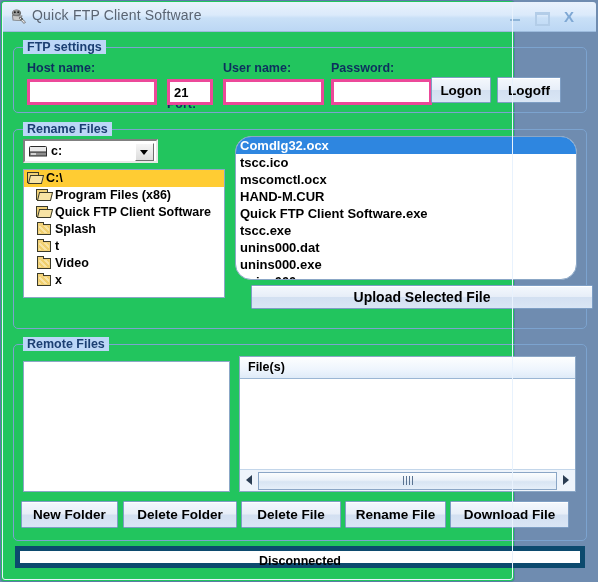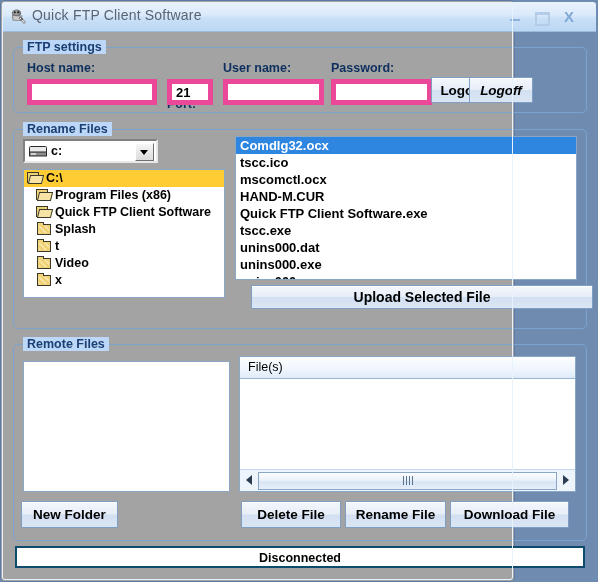--- a/index.html
+++ b/index.html
@@ -7,21 +7,21 @@
     width:598px;height:582px;overflow:hidden;
     font-family:"Liberation Sans", sans-serif;
     background:#6f8cb0;
   }
 
   
   #window{
     position:absolute;left:0;top:0;width:515px;height:582px;
     box-sizing:border-box;
     border:1px solid #5b7ba6;
-    background:#a3a3a3;
+    background:#22c55e;
     border-radius:4px;
   }
   #window::after{
     content:"";position:absolute;left:1px;top:1px;right:1px;bottom:1px;
     border:1px solid #e8f2fd;border-radius:3px;pointer-events:none;
   }
 
   
   #titlebar{
     position:absolute;left:1px;top:1px;width:594px;height:29px;
@@ -58,21 +58,21 @@
   #grp-ftp{left:12px;top:46px;width:574px;height:66px;}
   #grp-local{left:12px;top:128px;width:574px;height:200px;}
   #grp-remote{left:12px;top:343px;width:574px;height:197px;}
 
   
   .flabel{position:absolute;font-size:12.5px;font-weight:bold;color:#0d2f5e;white-space:nowrap;}
 
   
   .tinput{
     position:absolute;box-sizing:border-box;height:26px;
-    background:#ffffff;border:5px solid #ec4899;
+    background:#ffffff;border:3px solid #ec4899;
     font-family:"Liberation Sans", sans-serif;font-size:13px;font-weight:bold;color:#000;
     padding:0 4px;outline:none;
   }
 
   
   .btn{
     position:absolute;box-sizing:border-box;
     background:linear-gradient(to bottom,#f4f8fd 0%,#e7eef8 48%,#d3e0f1 52%,#dae6f5 100%);
     border:1px solid #7e9ec4;
     font-family:"Liberation Sans", sans-serif;
@@ -120,38 +120,38 @@
 
   
   .fld{position:absolute;left:1px;top:2px;width:14px;height:11px;background:#f2d27a;border:1px solid #3a3a2a;box-sizing:border-box;}
   .fld::before{content:"";position:absolute;left:-1px;top:-3px;width:7px;height:3px;background:#f2d27a;border:1px solid #3a3a2a;border-bottom:none;box-sizing:border-box;}
   .fld .inner{position:absolute;left:1px;top:1px;right:1px;bottom:1px;background:repeating-linear-gradient(45deg,#f7e3a4 0 2px,#f0cf6e 2px 4px);}
   
   .fldo{position:absolute;left:0px;top:1px;width:16px;height:12px;}
   .fldo .back{position:absolute;left:0;top:0;width:12px;height:11px;background:#f0d178;border:1px solid #3a3a2a;box-sizing:border-box;}
   .fldo .front{position:absolute;left:2px;top:3px;width:14px;height:9px;background:#f7e3a4;border:1px solid #3a3a2a;box-sizing:border-box;transform:skewX(-14deg);}
 
-  #file-list{left:234px;top:135px;width:342px;height:144px;}
+  #file-list{left:234px;top:135px;width:342px;height:144px;border-radius:16px;}
   .file-row{
     height:17px;line-height:17px;font-size:13px;font-weight:bold;color:#000;
     white-space:nowrap;padding-left:4px;
   }
   .file-row.sel{background:#2e86e0;color:#fff;}
 
   #btn-upload{left:234px;top:284px;width:342px;height:24px;font-size:14px;margin-left:16px;}
 
   
   #remote-folders{left:22px;top:360px;width:207px;height:131px;}
   #remote-files{left:238px;top:355px;width:337px;height:136px;}
   #remote-files-head{
     position:absolute;left:0;top:0;right:0;height:21px;
     background:linear-gradient(to bottom,#fdfefe 0%,#eef5fd 60%,#dfebf8 100%);
     border-bottom:1px solid #9bb6d4;
   }
-  #remote-files-head span{position:absolute;left:8px;top:3px;font-size:12.5px;font-weight:normal;color:#000;}
+  #remote-files-head span{position:absolute;left:8px;top:3px;font-size:12.5px;font-weight:bold;color:#000;}
   #remote-files-body{position:absolute;left:0;top:22px;right:0;bottom:22px;background:#fff;}
 
   #hscroll{
     position:absolute;left:0;right:0;bottom:0;height:21px;
     background:#eef4fb;border-top:1px solid #c3d6ea;
   }
   .sc-arrow{position:absolute;top:0;width:16px;height:20px;}
   #sc-left{left:1px;}
   #sc-right{right:1px;}
   #sc-left .t{position:absolute;left:5px;top:5px;width:0;height:0;border-top:5px solid transparent;border-bottom:5px solid transparent;border-right:6px solid #2b3d52;}
@@ -160,21 +160,21 @@
     position:absolute;left:18px;right:18px;top:2px;height:16px;
     background:linear-gradient(to bottom,#fbfdfe 0%,#eaf1f9 45%,#d8e5f3 55%,#e6eff9 100%);
     border:1px solid #8aa6c6;
   }
   #sc-thumb .grip{position:absolute;left:50%;top:3px;margin-left:-5px;width:10px;height:9px;
     background:repeating-linear-gradient(to right,#5a7391 0 1px,transparent 1px 3px);}
 
   
   #statusbar{
     position:absolute;left:14px;top:545px;width:570px;height:22px;
-    box-sizing:border-box;background:#fff;border:2px solid #0c4a6e;
+    box-sizing:border-box;background:#fff;border:5px solid #0c4a6e;
     font-size:12.5px;font-weight:bold;color:#000;
     text-align:center;line-height:20px;
   }
 </style>
 </head>
 <body>
 
 <div id="window">
 
   <div id="titlebar">
@@ -208,21 +208,21 @@
   <div class="flabel" style="left:166px;top:68px;margin-top:28px;">Port:</div>
   <input class="tinput" style="left: 166px; top: 78px; width: 46px;" value="21">
 
   <div class="flabel" style="left:222px;top:60px;">User name:</div>
   <input class="tinput" style="left: 222px; top: 78px; width: 101px;" value="">
 
   <div class="flabel" style="left:330px;top:60px;">Password:</div>
   <input class="tinput" type="password" style="left: 330px; top: 78px; width: 101px;" value="">
 
   <div class="btn" style="left:430px;top:76px;width:60px;height:26px;line-height:25px;">Logon</div>
-  <div class="btn" style="left:468px;top:76px;width:64px;height:26px;line-height:25px;font-style:italic;">Logoff</div>
+  <div class="btn" style="left:496px;top:76px;width:64px;height:26px;line-height:25px;">Logoff</div>
 
   <div class="group" id="grp-local">
     <div class="group-label">Rename Files</div>
   </div>
 
   <div id="drive-combo">
     <svg id="drive-icon" viewBox="0 0 18 11">
       <rect x="0.5" y="0.5" width="17" height="7" rx="1" fill="#e9e9e9" stroke="#2b2b2b"></rect>
       <rect x="0.5" y="6" width="17" height="4" fill="#8d8d8d" stroke="#2b2b2b"></rect>
       <rect x="2" y="7.3" width="5" height="1.4" fill="#efefef"></rect>
@@ -292,19 +292,20 @@
       <div id="sc-thumb">
           <span class="grip"></span>
         </div>
       <div class="sc-arrow" id="sc-right">
           <span class="t"></span>
         </div>
     </div>
   </div>
 
   <div class="btn" style="left:20px;top:500px;width:97px;height:27px;line-height:26px;">New Folder</div>
+  <div class="btn" style="left:122px;top:500px;width:114px;height:27px;line-height:26px;">Delete Folder</div>
   <div class="btn" style="left:240px;top:500px;width:100px;height:27px;line-height:26px;">Delete File</div>
   <div class="btn" style="left:344px;top:500px;width:101px;height:27px;line-height:26px;">Rename File</div>
   <div class="btn" style="left:449px;top:500px;width:119px;height:27px;line-height:26px;">Download File</div>
 
   <div id="statusbar">Disconnected</div>
 
 </div>
 
 </body></html>

